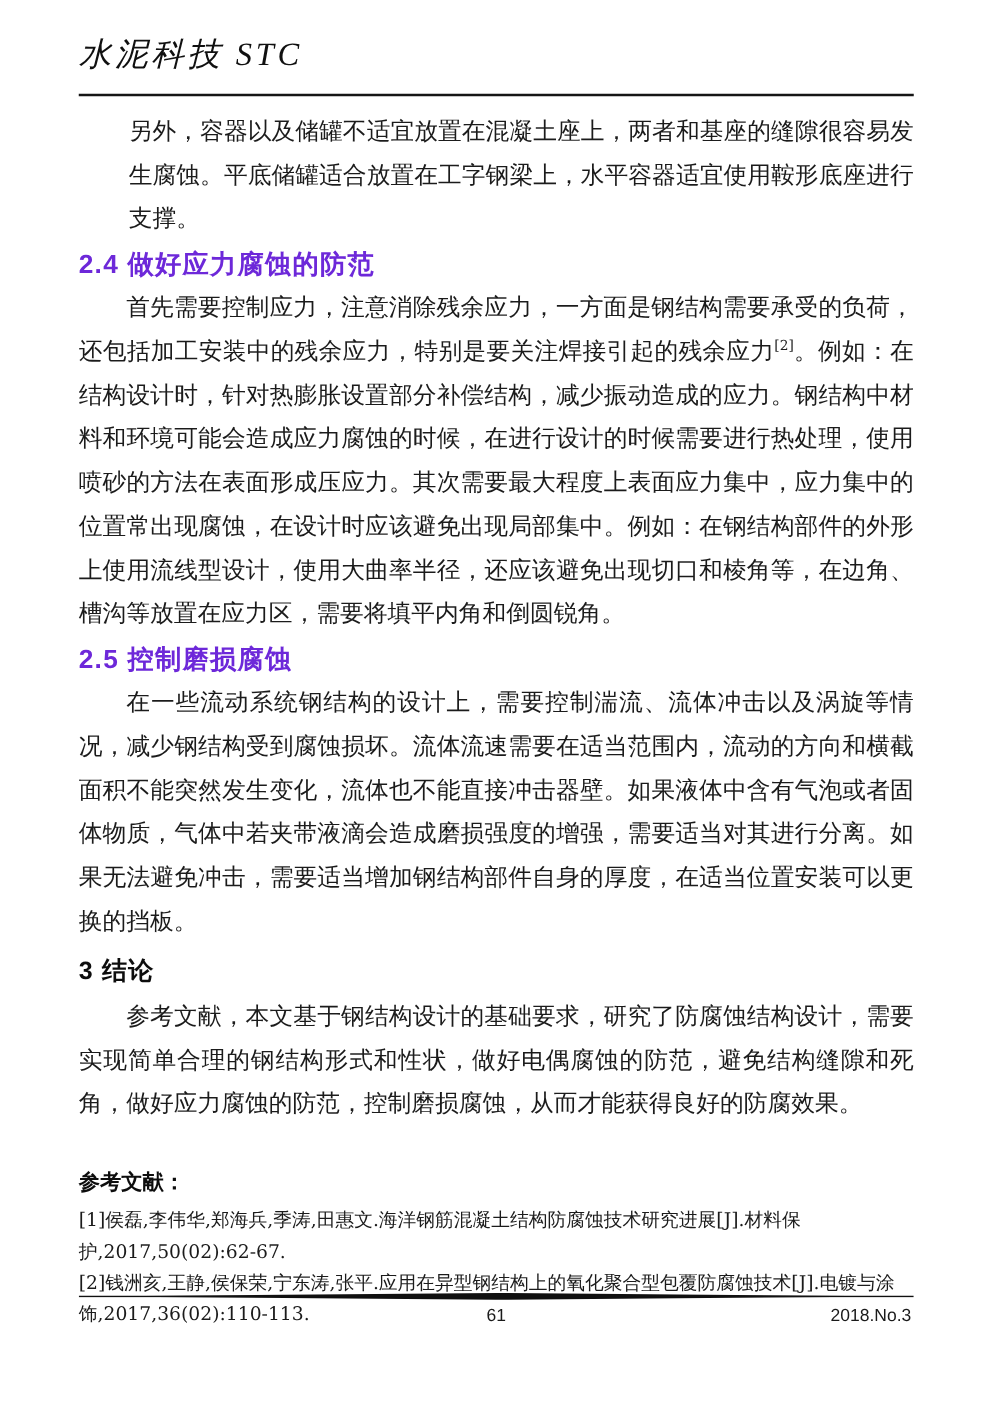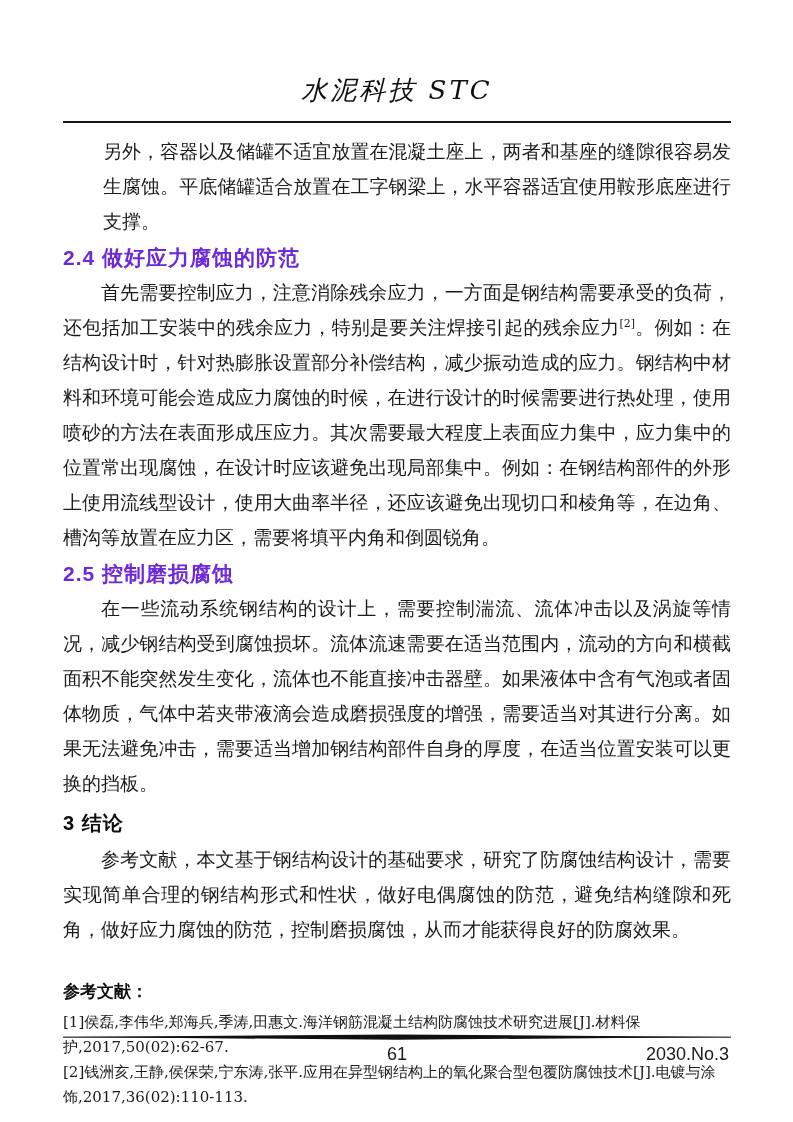--- a/index.html
+++ b/index.html
@@ -15,28 +15,29 @@
     overflow: hidden;
   }
   .content {
     position: absolute;
     left: 63px;
     right: 62px;
     top: 0;
   }
   
   .journal-title {
-    padding-top: 74px;
-    text-align: center;
+    padding-top: 28px;
+    text-align: left;
     font-size: 26px;
     line-height: 32px;
     font-style: italic;
     font-weight: 500;
     letter-spacing: 3px;
     color: #101010;
+    font-family: Liberation Serif, serif;
   }
   .header-rule {
     border-top: 2px solid #151515;
     margin-top: 15px;
   }
   
   .para {
     font-size: 19px;
     line-height: 35px;
     text-align: justify;
@@ -90,21 +91,21 @@
     left: 63px;
     right: 62px;
     top: 1034px;
   }
   .footer-rule-svg { display: block; width: 100%; height: 7px; }
   .footer-row {
     position: relative;
     height: 18px;
     margin-top: 1px;
     font-family: "Liberation Sans", "DejaVu Sans", sans-serif;
-    font-size: 18px;
+    font-size: 14px;
     color: #1a1a1a;
   }
   .page-num {
     position: absolute;
     left: 50%;
     transform: translateX(-50%);
     top: 2px;
   }
   .issue {
     position: absolute;
@@ -139,16 +140,16 @@
     </div>
   </div>
 
   <div class="footer">
     <svg class="footer-rule-svg" viewBox="0 0 668 7" preserveAspectRatio="none" aria-hidden="true">
       <rect x="0" y="2.6" width="668" height="1.1" fill="#101010"></rect>
       <polygon points="10,3.1 334,0.4 660,3.1 334,5.8" fill="#101010"></polygon>
     </svg>
     <div class="footer-row">
       <span class="page-num">61</span>
-      <span class="issue">2030.No.3</span>
+      <span class="issue">2018.No.3</span>
     </div>
   </div>
 </div>
 
 </body></html>

